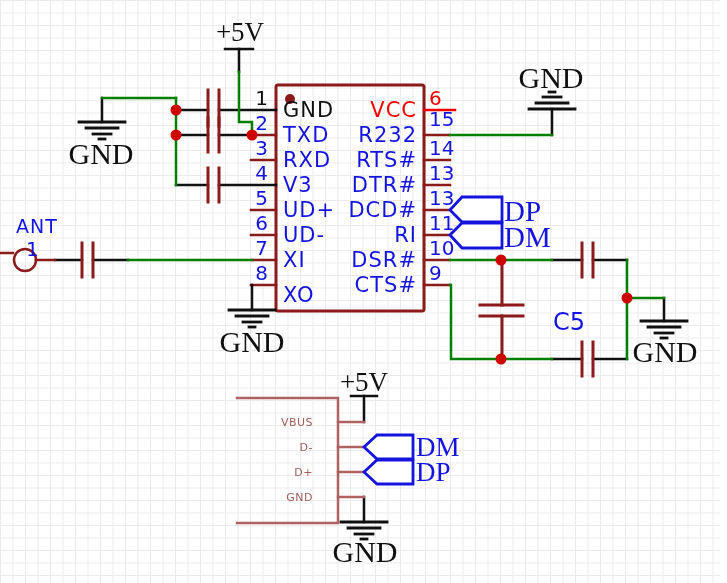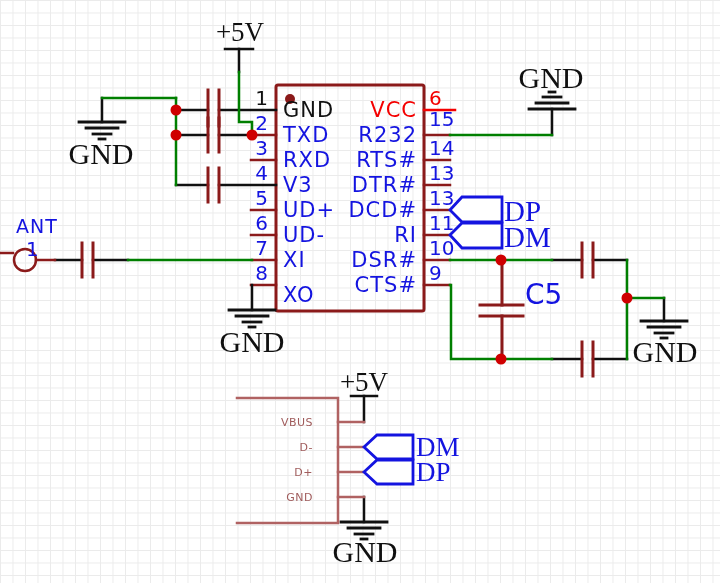--- a/index.html
+++ b/index.html
@@ -196,21 +196,21 @@
 <div class="t p5v ctr" style="left:336px;top:369px;width:56px;">+5V</div>
 
 <div class="t pname" style="left:16px;top:215px;font-size:19px;">ANT</div>
 <div class="t pnum" style="left:26px;top:239px;">1</div>
 
 <div class="t flaglbl" style="left:504px;top:197px;">DP</div>
 <div class="t flaglbl" style="left:504px;top:223px;">DM</div>
 <div class="t flaglbl" style="left:416px;top:434px;font-size:27px;">DM</div>
 <div class="t flaglbl" style="left:416px;top:459px;font-size:27px;">DP</div>
 
-<div class="t pname" style="left:525px;top:284px;font-size:28px;letter-spacing:0;">C5</div>
+<div class="t pname" style="left:525px;top:311px;font-size:24px;letter-spacing:0;padding-left:28px;">C5</div>
 
 <div class="t pnum rgt blk" style="left:238px;top:88px;width:30px;">1</div>
 <div class="t pnum rgt" style="left:238px;top:113px;width:30px;">2</div>
 <div class="t pnum rgt" style="left:238px;top:138px;width:30px;">3</div>
 <div class="t pnum rgt" style="left:238px;top:163px;width:30px;">4</div>
 <div class="t pnum rgt" style="left:238px;top:188px;width:30px;">5</div>
 <div class="t pnum rgt" style="left:238px;top:213px;width:30px;">6</div>
 <div class="t pnum rgt" style="left:238px;top:238px;width:30px;">7</div>
 <div class="t pnum rgt" style="left:238px;top:263px;width:30px;">8</div>
 

